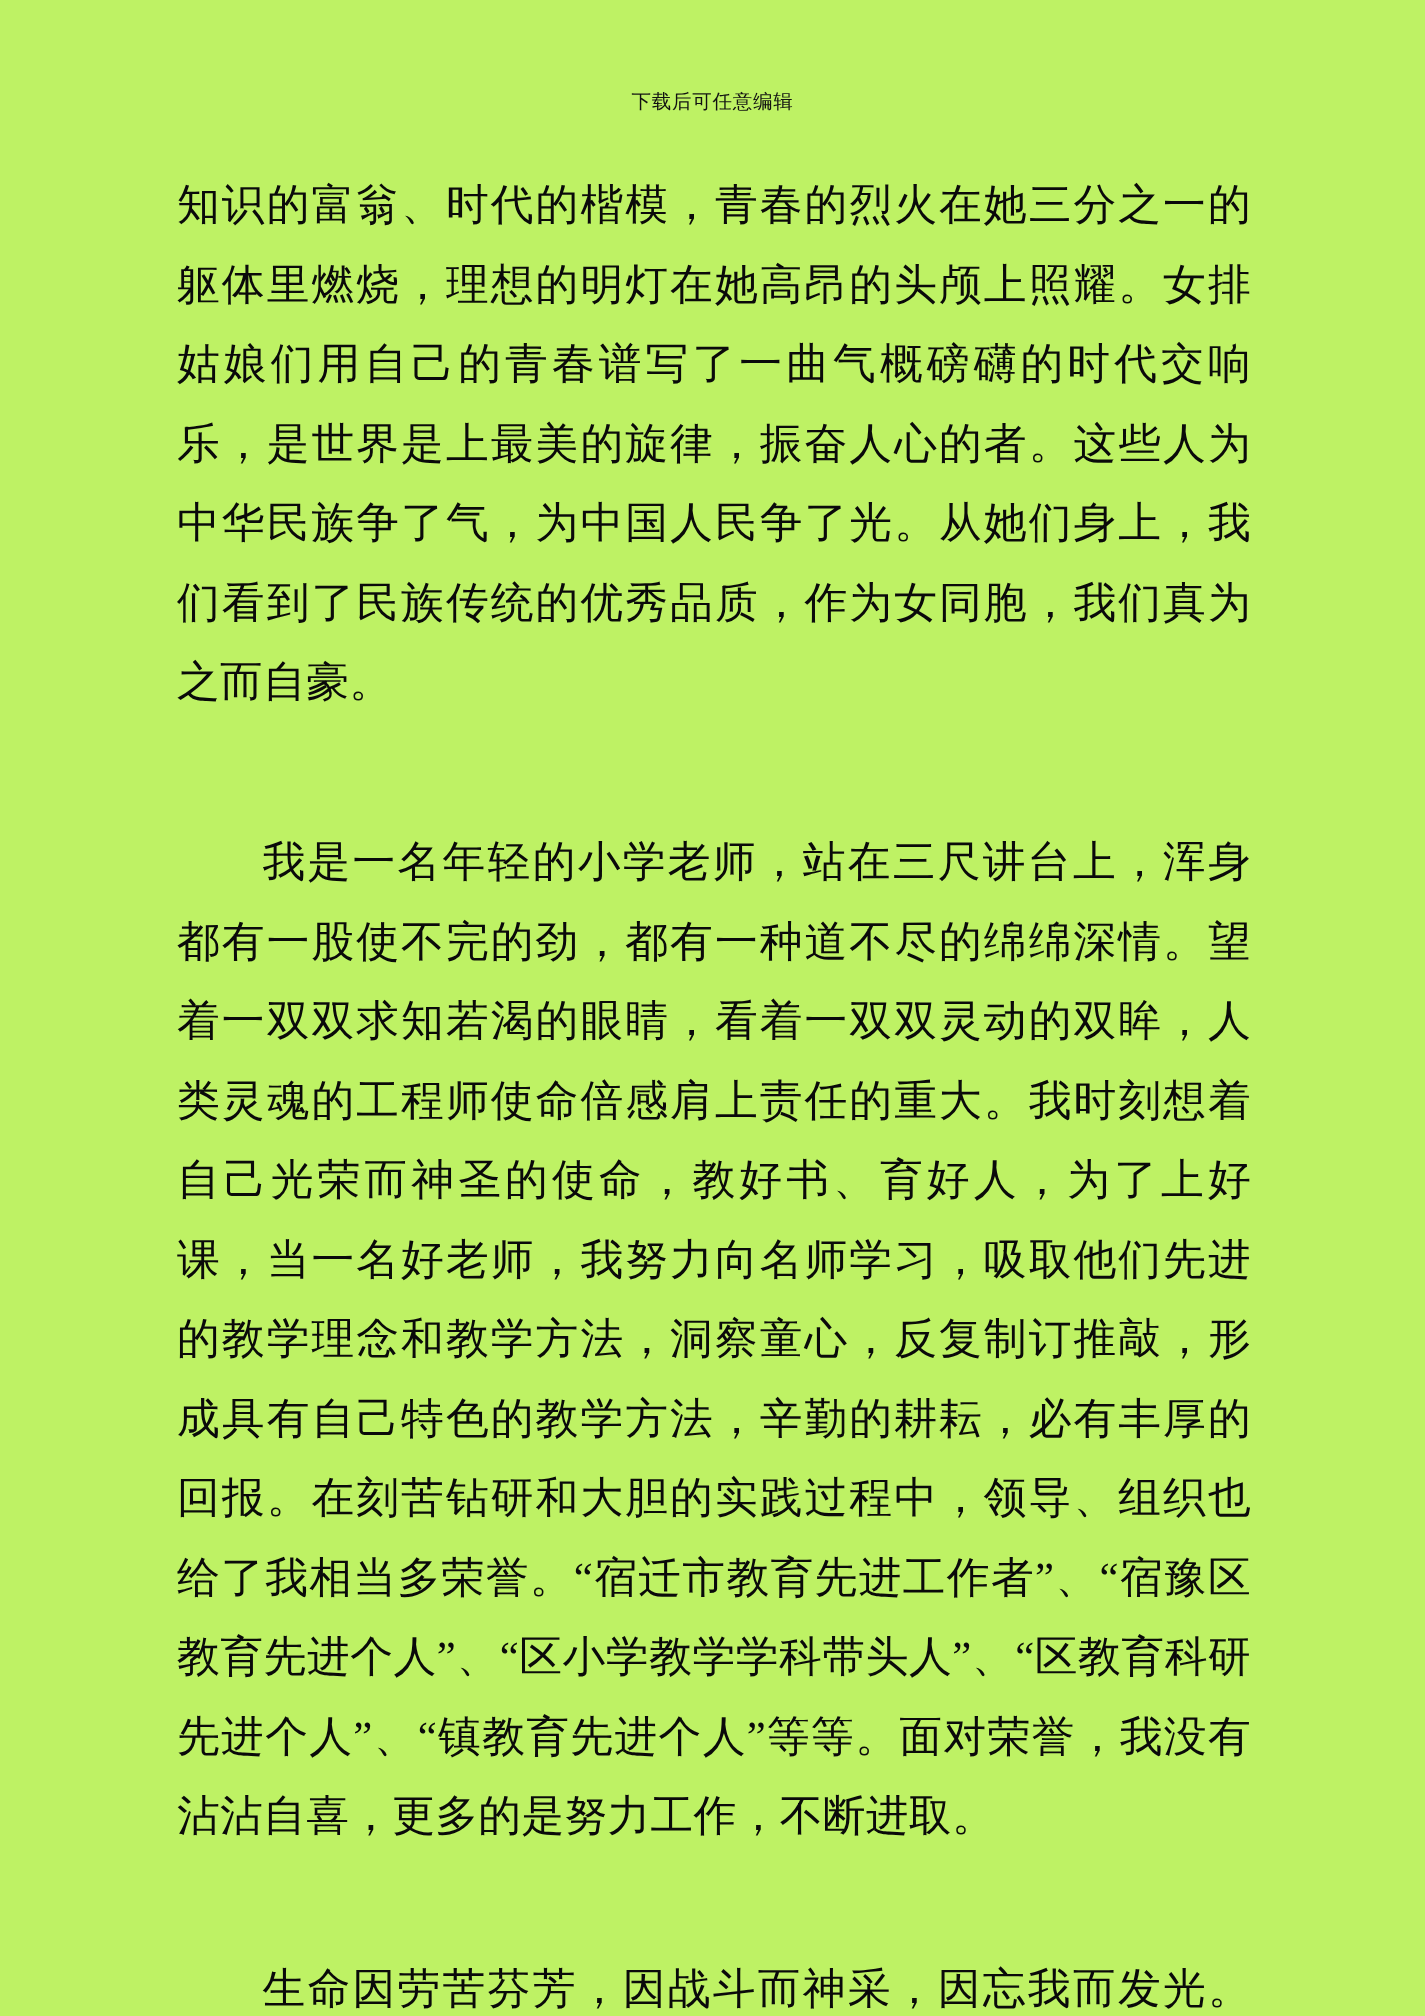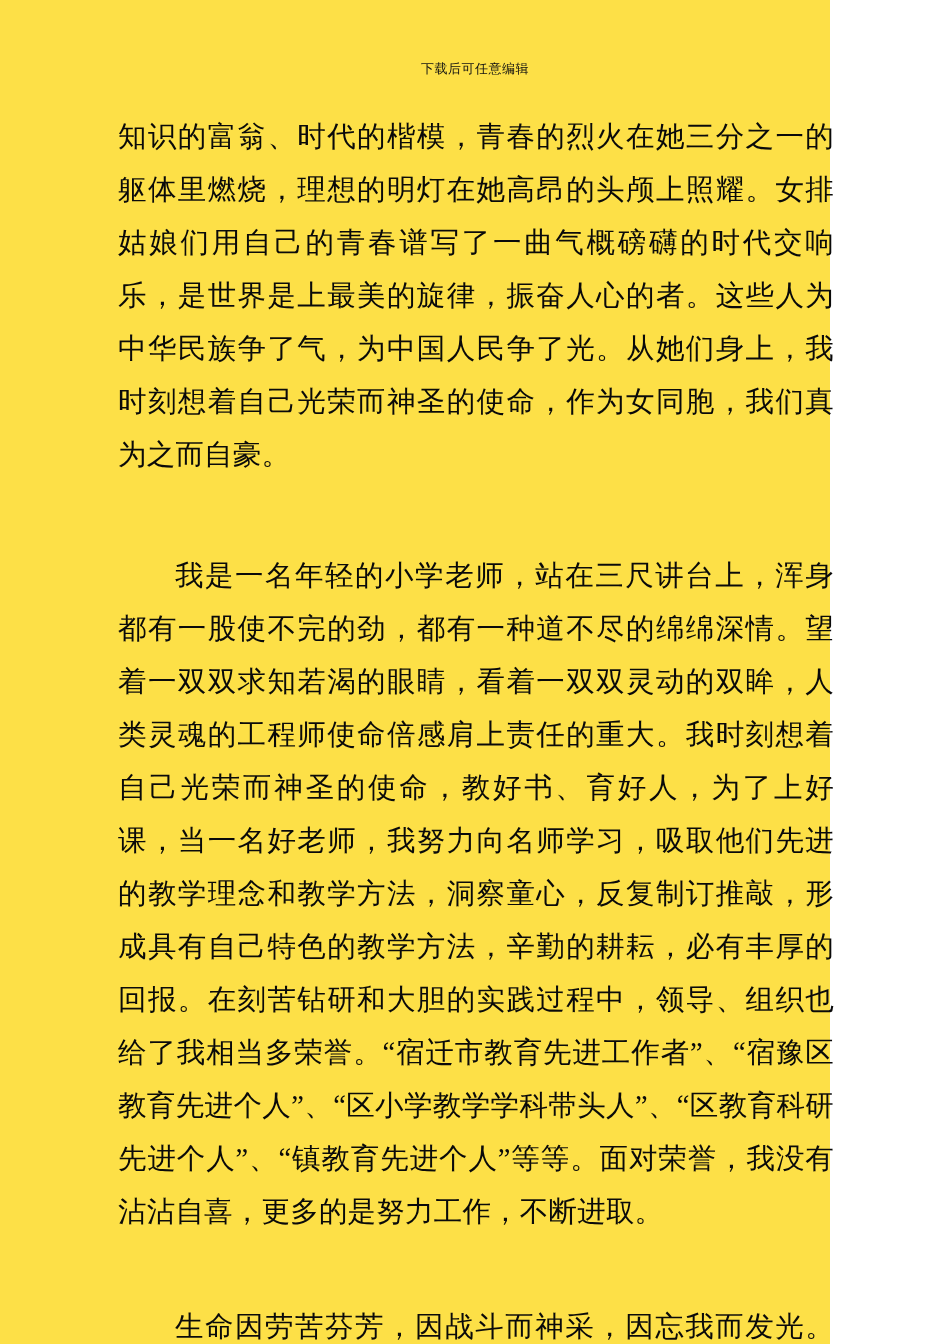--- a/index.html
+++ b/index.html
@@ -9,26 +9,26 @@
   }
   body {
     width: 950px;
     height: 1344px;
     font-family: "DejaVu Serif", "Liberation Serif", serif;
     color: #000000;
     position: relative;
     overflow: hidden;
   }
   .page {
-    width: 830px;
+    width: 950px;
     height: 1344px;
     box-sizing: border-box;
     padding: 0;
     position: relative;
-    background: #fde047;
+    background: #bef264;
   }
   .header-note {
     position: absolute;
     top: 62px;
     left: 0;
     width: 950px;
     text-align: center;
     font-size: 13px;
     line-height: 1;
     color: #111111;
@@ -63,21 +63,21 @@
 </style>
 </head>
 <body>
 
 <div class="page">
 
   <div class="header-note">下载后可任意编辑</div>
 
   <div class="content">
 
-    <p class="para">知识的富翁、时代的楷模，青春的烈火在她三分之一的躯体里燃烧，理想的明灯在她高昂的头颅上照耀。女排姑娘们用自己的青春谱写了一曲气概磅礴的时代交响乐，是世界是上最美的旋律，振奋人心的者。这些人为中华民族争了气，为中国人民争了光。从她们身上，我时刻想着自己光荣而神圣的使命，作为女同胞，我们真为之而自豪。</p>
+    <p class="para">知识的富翁、时代的楷模，青春的烈火在她三分之一的躯体里燃烧，理想的明灯在她高昂的头颅上照耀。女排姑娘们用自己的青春谱写了一曲气概磅礴的时代交响乐，是世界是上最美的旋律，振奋人心的者。这些人为中华民族争了气，为中国人民争了光。从她们身上，我们看到了民族传统的优秀品质，作为女同胞，我们真为之而自豪。</p>
 
     <div class="gap-large"></div>
 
     <p class="para indent">我是一名年轻的小学老师，站在三尺讲台上，浑身都有一股使不完的劲，都有一种道不尽的绵绵深情。望着一双双求知若渴的眼睛，看着一双双灵动的双眸，人类灵魂的工程师使命倍感肩上责任的重大。我时刻想着自己光荣而神圣的使命，教好书、育好人，为了上好课，当一名好老师，我努力向名师学习，吸取他们先进的教学理念和教学方法，洞察童心，反复制订推敲，形成具有自己特色的教学方法，辛勤的耕耘，必有丰厚的回报。在刻苦钻研和大胆的实践过程中，领导、组织也给了我相当多荣誉。“宿迁市教育先进工作者”、“宿豫区教育先进个人”、“区小学教学学科带头人”、“区教育科研先进个人”、“镇教育先进个人”等等。面对荣誉，我没有沾沾自喜，更多的是努力工作，不断进取。</p>
 
     <div class="gap-medium"></div>
 
     <p class="para indent">生命因劳苦芬芳，因战斗而神采，因忘我而发光。朋</p>
 
   </div>

